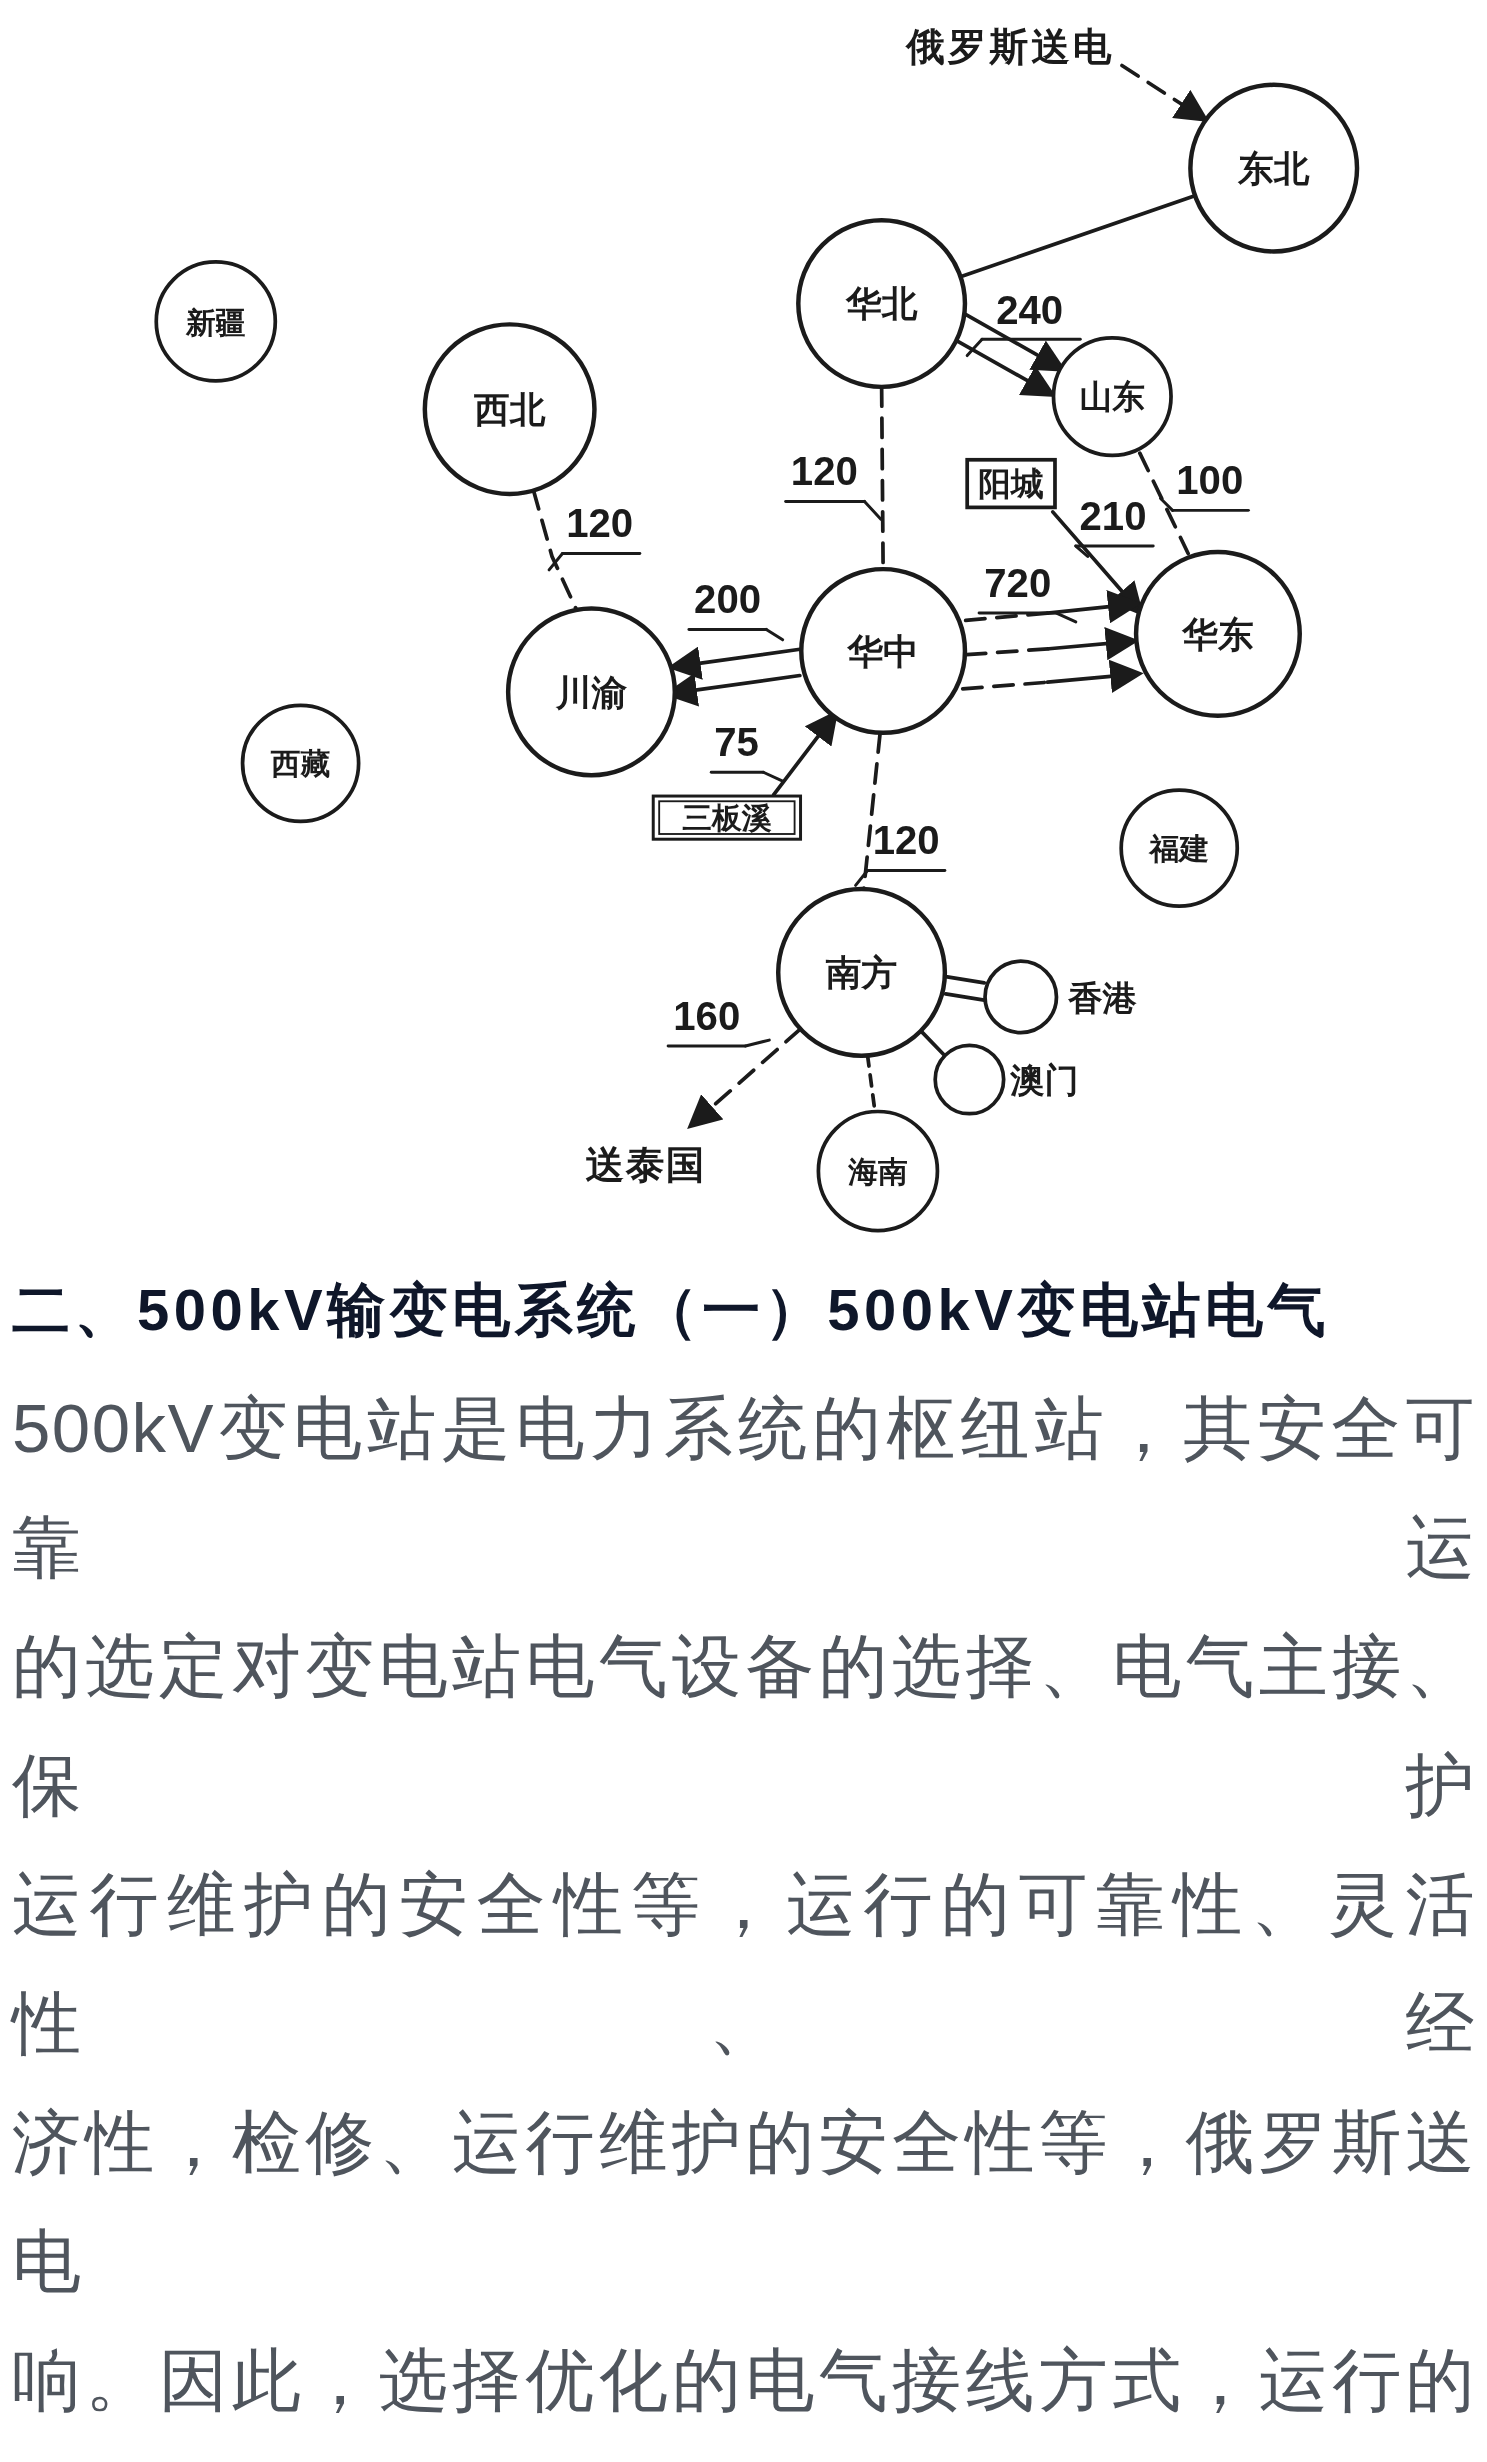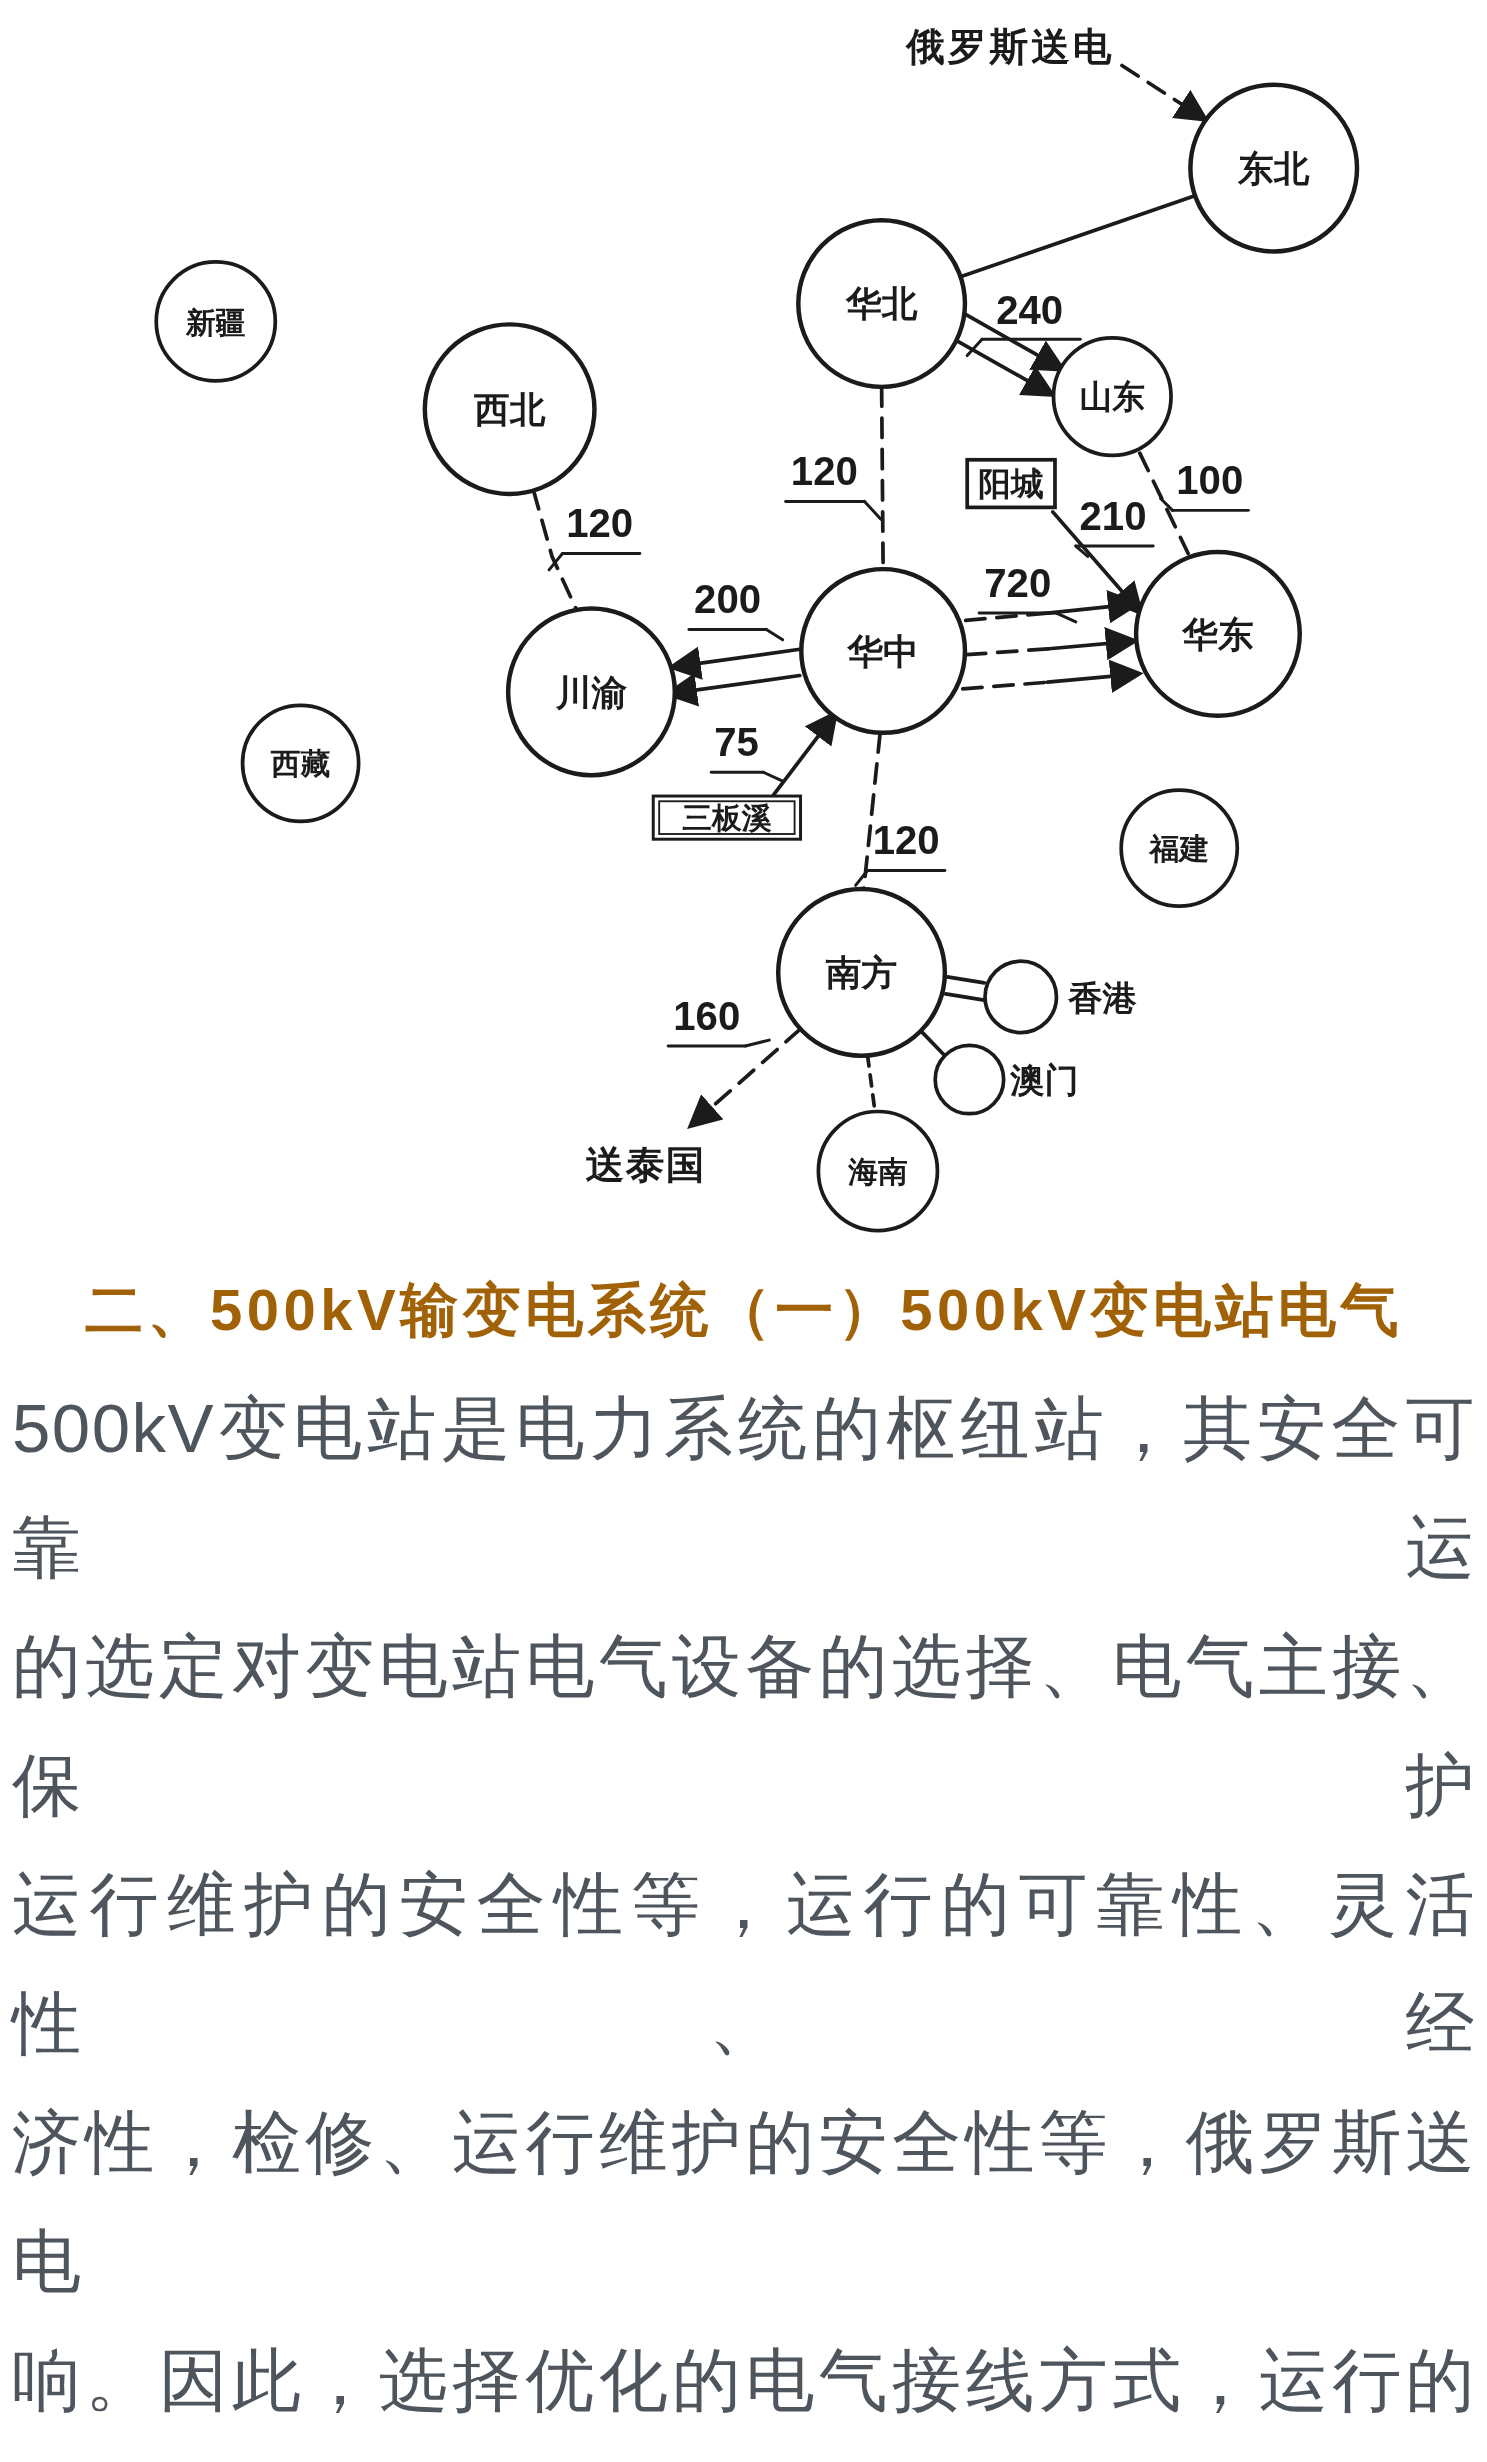--- a/index.html
+++ b/index.html
@@ -23,26 +23,25 @@
   svg text.node-lb{font-size:48px;}
   svg text.node-lb.md{font-size:44px;}
   svg text.node-lb.sm2{font-size:40px;}
   svg text.ext{font-size:52px;}
   svg text.side{font-size:46px;}
   svg text.box-lb{font-size:44px;}
   svg text.box-lb.sm3{font-size:40px;}
 
   .heading{
     margin:15px 12px 0 12px;
-    color:#a16207;
+    color:#0f172a;
     font-size:58px;
     font-weight:700;
     line-height:119px;
     letter-spacing:4.5px;
-    text-align:center;
   }
   .body-text{margin:0 12px;color:#4f555d;font-size:69px;font-weight:400;}
   .body-line{line-height:119px;letter-spacing:1.5px;white-space:nowrap;}
   .body-line.fill{
     white-space:normal;
     width:1464px;
     text-align:justify;
     text-align-last:justify;
     text-justify:inter-character;
   }

